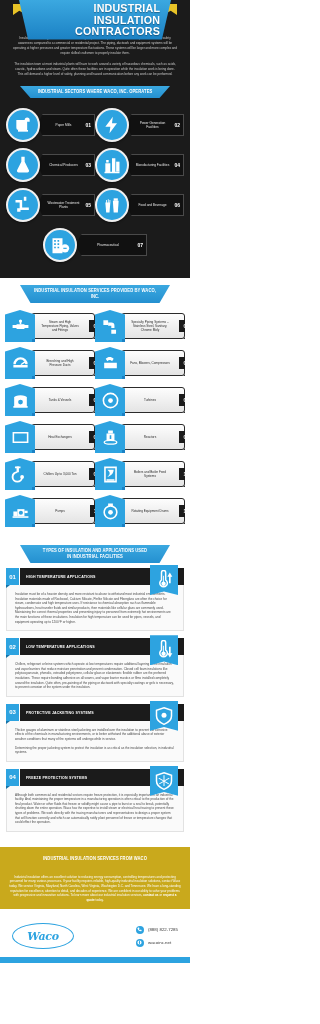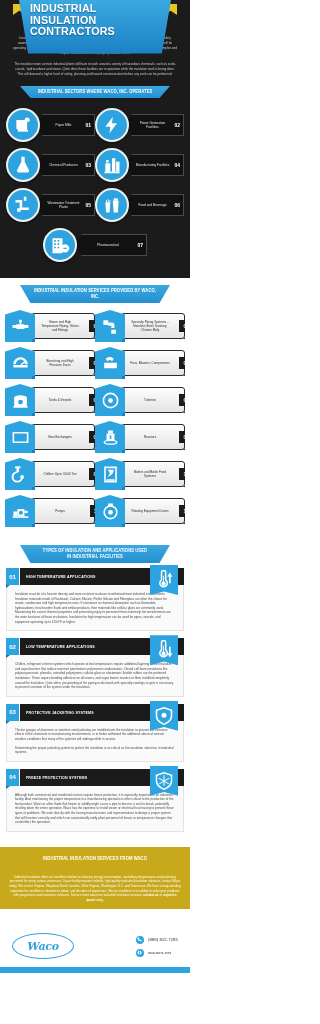--- a/index.html
+++ b/index.html
@@ -33,22 +33,22 @@
     width: 14px; height: 11px;
     background: #e8c327;
   }
   .ribbon-tail-l { left: 13px; clip-path: polygon(0 0, 100% 0, 100% 100%, 45% 62%, 0 100%); }
   .ribbon-tail-r { right: 13px; clip-path: polygon(0 0, 100% 0, 100% 100%, 55% 62%, 0 100%); }
   .ribbon {
     position: relative;
     width: 152px;
     background: linear-gradient(#3ba8e0, #1b81c4);
     clip-path: polygon(0 0, 100% 0, 94% 100%, 6% 100%);
-    padding: 3px 6px 16px 6px;
-    text-align: left;
+    padding: 3px 6px 2px 6px;
+    text-align: right;
     z-index: 2;
     align-self: flex-start;
   }
   .ribbon h1 {
     font-size: 11.5px;
     line-height: 11.5px;
     letter-spacing: 0.2px;
     color: #ffffff;
     font-weight: bold;
     text-shadow: 0 1px 1px rgba(0,0,0,.35);
@@ -203,21 +203,21 @@
   
   .gold-band { background: #c9a91c; padding: 6px 0 5px; }
   .gold-band .banner { background: none; clip-path: none; }
   .gold-band .banner span { font-size: 4.6px; }
   .footer-text { padding: 5px 9px 7px; background: #c9a91c; }
   .footer-text p { font-size: 3.05px; line-height: 4.6px; color: #fdfdfd; text-align: center; }
   .footer-text b { color: #ffffff; }
 
   .contact {
     background: #ffffff; display: flex; align-items: center;
-    justify-content: space-between; padding: 24px 12px 8px;
+    justify-content: space-between; padding: 14px 12px 8px;
   }
   .logo {
     width: 62px; height: 26px;
     border: 1.6px solid #2da3e0; border-radius: 50%;
     display: flex; align-items: center; justify-content: center;
   }
   .logo span {
     font-family: "DejaVu Serif", serif;
     font-style: italic; font-weight: bold;
     font-size: 11px; color: #2da3e0; letter-spacing: -.3px;

